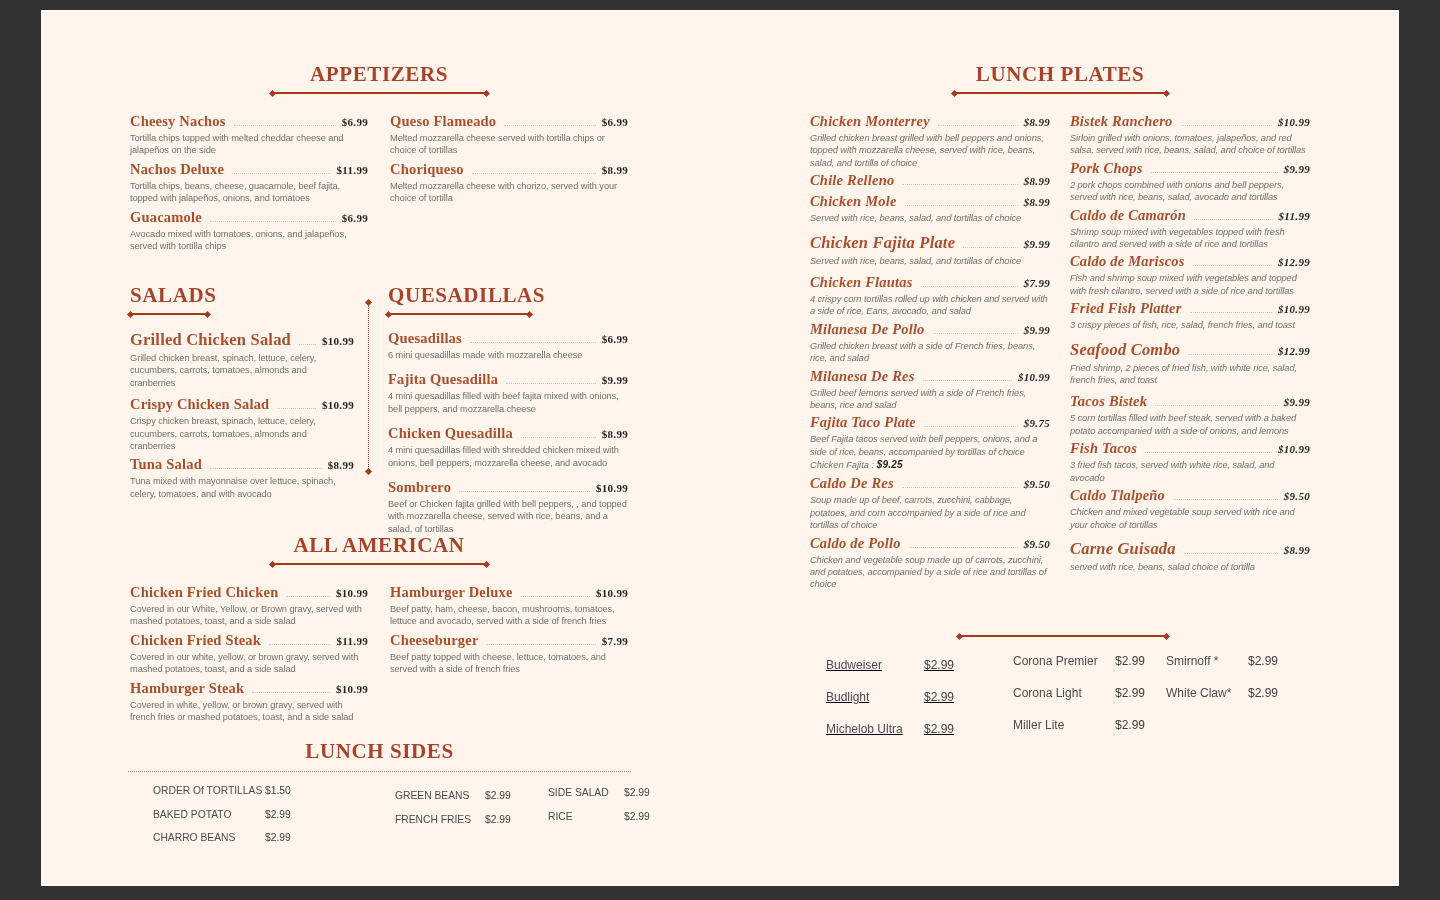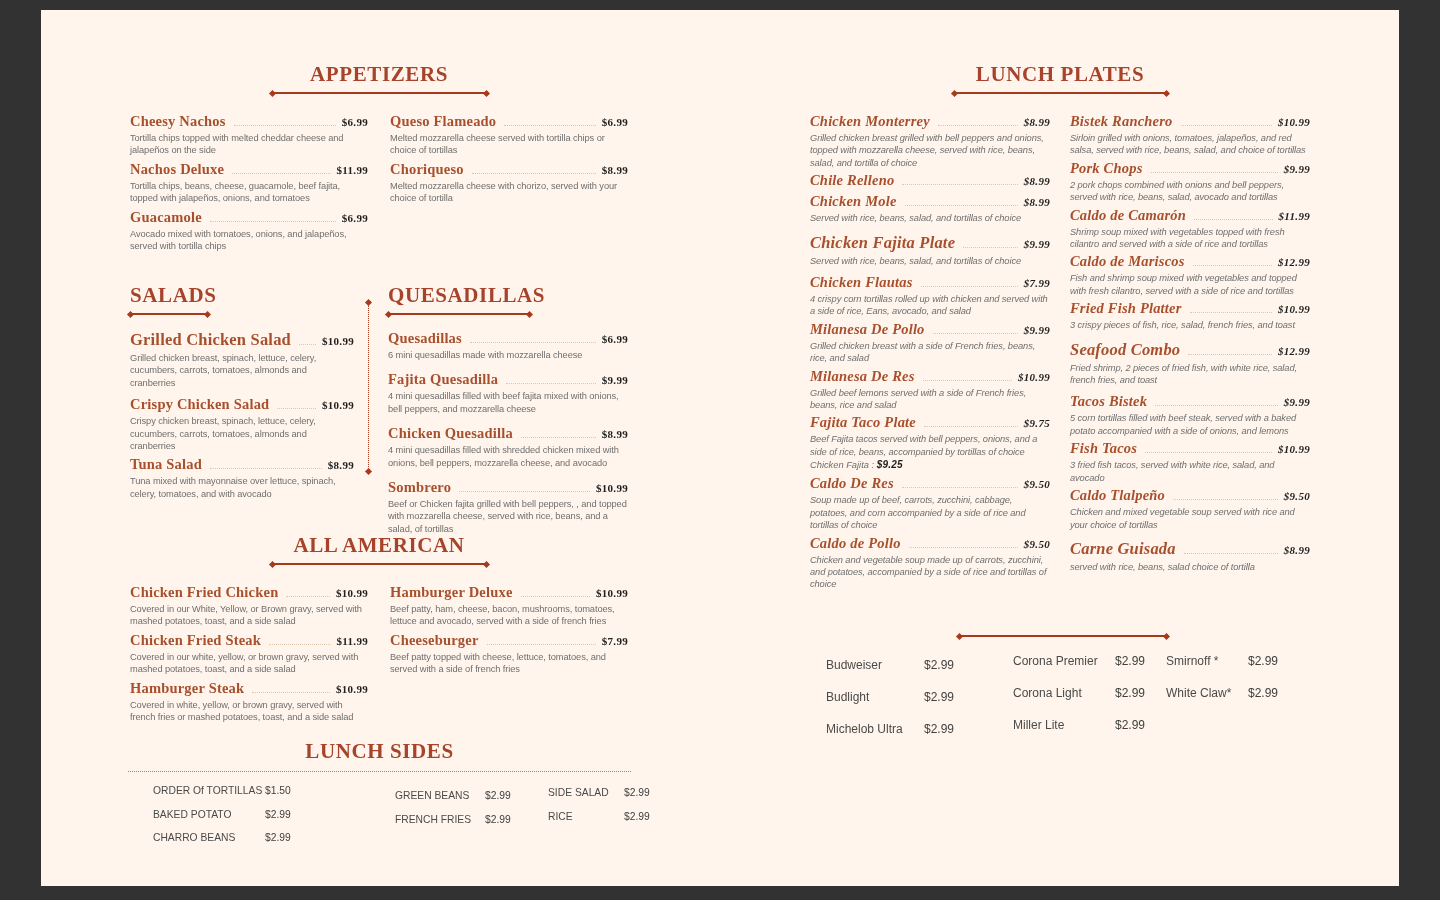--- a/index.html
+++ b/index.html
@@ -80,21 +80,21 @@
   .pos-lunchsides .pair{font-size:10.3px;line-height:14px;margin-bottom:9.5px;margin-left:25px;}
   .pos-lunchsides .pair-col:nth-child(1){left:0;}
   .pos-lunchsides .pair-col:nth-child(2){left:242px;top:5px;}
   .pos-lunchsides .pair-col:nth-child(3){left:395px;top:2px;}
   .pos-lunchsides .pair-col:nth-child(1) .pair-label{width:112px;}
   .pos-lunchsides .pair-col:nth-child(2) .pair-label{width:90px;}
   .pos-lunchsides .pair-col:nth-child(3) .pair-label{width:76px;}
   .pos-barmenu .pair-wrap{margin-top:20px;height:116px;}
   .pos-barmenu .pair-col{position:absolute;top:0;}
   .pos-barmenu .pair{font-size:12px;line-height:16px;margin-bottom:16px;}
-  .pos-barmenu .pair-col:nth-child(1){left:16px;}
+  .pos-barmenu .pair-col:nth-child(1){left:16px;text-decoration:underline;}
   .pos-barmenu .pair-col:nth-child(2){left:203px;top:-4px;}
   .pos-barmenu .pair-col:nth-child(3){left:356px;top:-4px;}
   .pos-barmenu .pair-col:nth-child(1) .pair-label{width:98px;}
   .pos-barmenu .pair-col:nth-child(2) .pair-label{width:102px;}
   .pos-barmenu .pair-col:nth-child(3) .pair-label{width:82px;}
 
   
   .vdivider{
     position:absolute;left:327px;top:293px;height:168px;width:0;
     border-left:1.5px dotted #A63A1E;

